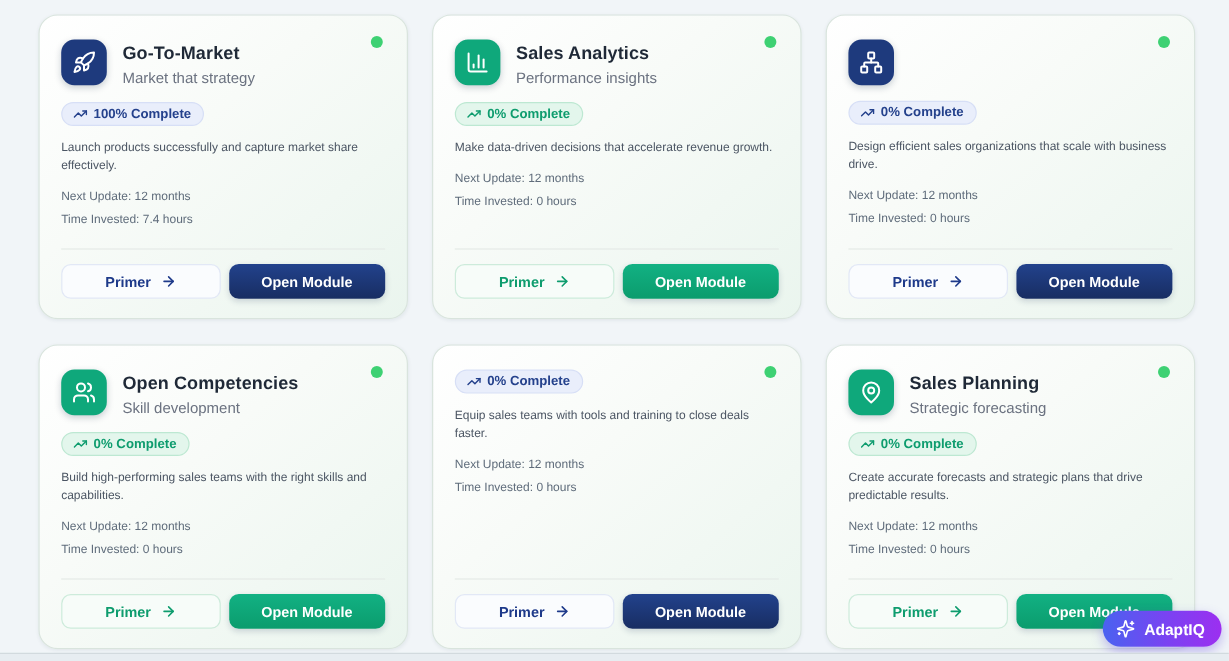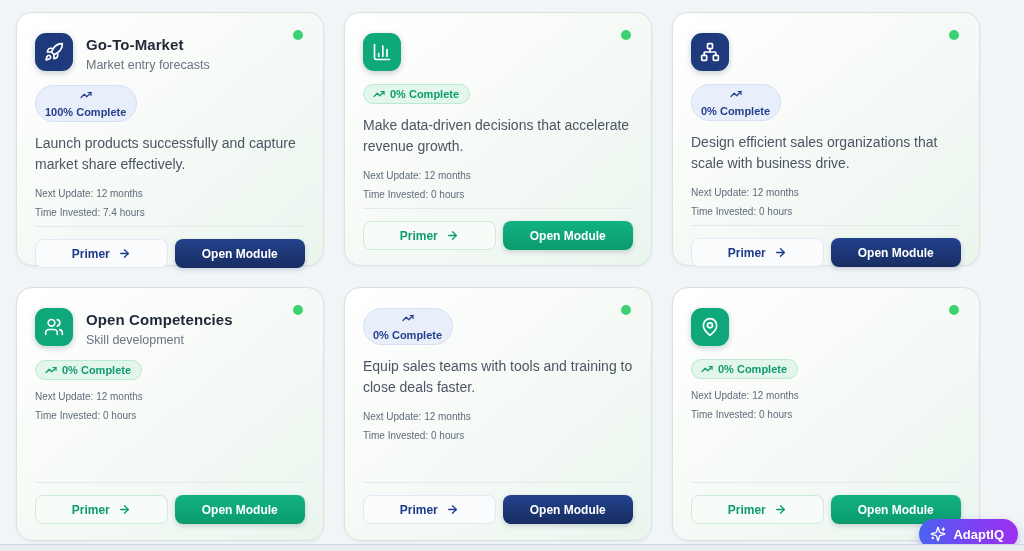--- a/index.html
+++ b/index.html
@@ -3,21 +3,21 @@
 <meta charset="utf-8">
 <style>
   html,body{margin:0;padding:0;}
   body{
     width:1024px;height:551px;overflow:hidden;position:relative;
     background:#f1f5f8;
     font-family:"Liberation Sans", sans-serif;
     -webkit-font-smoothing:antialiased;
   }
   .grid{
-    position:absolute;top:12px;left:16px;width:964px;
+    position:absolute;top:12px;left:32px;width:964px;
     display:grid;grid-template-columns:repeat(3,1fr);
     column-gap:20px;row-gap:21px;
   }
   .card{
     height:254px;box-sizing:border-box;position:relative;
     background:linear-gradient(140deg,#ffffff 0%,#f8fbf8 40%,#eaf5ee 100%);
     border:1px solid #d9e4dd;border-radius:16px;
     padding:20px 18px 16px 18px;
     box-shadow:0 1px 3px rgba(20,45,70,.06);
     display:flex;flex-direction:column;
@@ -33,43 +33,43 @@
   .theme-green .icon-box{background:#0fa87b;}
   .icon-box svg{width:20px;height:20px;}
   .head-text{padding-top:1px;}
   .title{font-size:15px;font-weight:bold;color:#1f2937;margin:2px 0 5px 0;letter-spacing:.1px;}
   .subtitle{font-size:12.5px;color:#6b7280;}
   .badge{
     display:inline-flex;align-items:center;gap:5px;width:max-content;
     padding:3px 10px 3px 9px;border-radius:999px;
     font-size:11px;font-weight:bold;margin-bottom:11px;
   }
-  .theme-navy .badge{background:#e9eefb;border:1px solid #d7dff6;color:#24418c;flex-direction:column;}
+  .theme-navy .badge{background:#e9eefb;border:1px solid #d7dff6;color:#24418c;}
   .theme-green .badge{background:#e3f6ec;border:1px solid #bde8d2;color:#0e9c6e;}
   .badge svg{width:12px;height:12px;}
-  .desc{font-size:14px;color:#4b5563;line-height:1.5;margin:0 0 13px 0;max-width:275px;}
+  .desc{font-size:10px;color:#4b5563;line-height:1.5;margin:0 0 13px 0;max-width:275px;}
   .meta-line{font-size:10px;color:#5f6c7b;margin-bottom:8px;}
   .spacer{flex:1;}
   .divider{border-top:1px solid #e5eae7;margin:0 0 12px 0;}
   .btn-row{display:flex;gap:7px;}
   .btn{
     flex:1;height:29px;border-radius:8px;box-sizing:border-box;
     font-family:inherit;font-size:12px;font-weight:bold;
     display:flex;align-items:center;justify-content:center;gap:8px;
     cursor:pointer;padding:0;
   }
   .btn svg{width:13px;height:13px;}
   .btn-primer{background:#fafcfe;}
   .theme-navy .btn-primer{border:1px solid #e2e8f6;color:#1e3a8a;}
   .theme-green .btn-primer{border:1px solid #cdebdb;color:#0e9c6e;background:#f7fcf9;}
   .btn-open{border:none;color:#ffffff;box-shadow:0 2px 5px rgba(15,40,80,.18);}
   .theme-navy .btn-open{background:linear-gradient(180deg,#22428c,#182d62);}
   .theme-green .btn-open{background:linear-gradient(180deg,#12b183,#0b9c6d);}
   .adaptiq{
-    position:absolute;right:6px;bottom:2px;height:30px;
+    position:absolute;right:6px;bottom:12px;height:30px;
     padding:0 14px 0 11px;border:none;border-radius:16px;
     background:linear-gradient(90deg,#4a62f0 0%,#7b42f2 55%,#9c2ff0 100%);
     color:#fff;font-family:inherit;font-size:13px;font-weight:bold;
     display:flex;align-items:center;gap:7px;cursor:pointer;
     box-shadow:0 4px 10px rgba(90,60,220,.35);
   }
   .adaptiq svg{width:16px;height:16px;}
   .bottom-strip{
     position:absolute;left:0;right:0;bottom:0;height:6px;
     background:#e7edf1;border-top:1px solid #d2dade;
@@ -86,21 +86,21 @@
       <span class="icon-box">
         <svg viewBox="0 0 24 24" fill="none" stroke="#fff" stroke-width="2" stroke-linecap="round" stroke-linejoin="round">
             <path d="M4.5 16.5c-1.5 1.26-2 5-2 5s3.74-.5 5-2c.71-.84.7-2.13-.09-2.91a2.18 2.18 0 0 0-2.91-.09z"></path>
             <path d="m12 15-3-3a22 22 0 0 1 2-3.95A12.88 12.88 0 0 1 22 2c0 2.72-.78 7.5-6 11a22.35 22.35 0 0 1-4 2z"></path>
             <path d="M9 12H4s.55-3.03 2-4c1.62-1.08 5 0 5 0"></path>
             <path d="M12 15v5s3.03-.55 4-2c1.08-1.62 0-5 0-5"></path>
           </svg>
       </span>
       <div class="head-text">
         <div class="title">Go-To-Market</div>
-        <div class="subtitle">Market entry forecasts</div>
+        <div class="subtitle">Market that strategy</div>
       </div>
     </div>
     <div class="badge">
       <svg viewBox="0 0 24 24" fill="none" stroke="currentColor" stroke-width="2.4" stroke-linecap="round" stroke-linejoin="round">
           <path d="M16 7h6v6"></path>
           <path d="m22 7-8.5 8.5-5-5L2 17"></path>
         </svg>
       <span>100% Complete</span>
     </div>
     <div class="desc">Launch products successfully and capture market share effectively.</div>
@@ -126,20 +126,24 @@
     <span class="dot"></span>
     <div class="card-head">
       <span class="icon-box">
         <svg viewBox="0 0 24 24" fill="none" stroke="#fff" stroke-width="2" stroke-linecap="round" stroke-linejoin="round">
             <path d="M3 3v16a2 2 0 0 0 2 2h16"></path>
             <path d="M18 17V9"></path>
             <path d="M13 17V5"></path>
             <path d="M8 17v-3"></path>
           </svg>
       </span>
+      <div class="head-text">
+        <div class="title">Sales Analytics</div>
+        <div class="subtitle">Performance insights</div>
+      </div>
     </div>
     <div class="badge">
       <svg viewBox="0 0 24 24" fill="none" stroke="currentColor" stroke-width="2.4" stroke-linecap="round" stroke-linejoin="round">
           <path d="M16 7h6v6"></path>
           <path d="m22 7-8.5 8.5-5-5L2 17"></path>
         </svg>
       <span>0% Complete</span>
     </div>
     <div class="desc">Make data-driven decisions that accelerate revenue growth.</div>
     <div class="meta-line">Next Update: 12 months</div>
@@ -215,20 +219,21 @@
         <div class="subtitle">Skill development</div>
       </div>
     </div>
     <div class="badge">
       <svg viewBox="0 0 24 24" fill="none" stroke="currentColor" stroke-width="2.4" stroke-linecap="round" stroke-linejoin="round">
           <path d="M16 7h6v6"></path>
           <path d="m22 7-8.5 8.5-5-5L2 17"></path>
         </svg>
       <span>0% Complete</span>
     </div>
+    <div class="desc">Build high-performing sales teams with the right skills and capabilities.</div>
     <div class="meta-line">Next Update: 12 months</div>
     <div class="meta-line">Time Invested: 0 hours</div>
     <div class="spacer"></div>
     <div class="divider"></div>
     <div class="btn-row">
       <button class="btn btn-primer">
         <span>Primer</span>
         <svg viewBox="0 0 24 24" fill="none" stroke="currentColor" stroke-width="2.4" stroke-linecap="round" stroke-linejoin="round">
             <path d="M5 12h14"></path>
             <path d="m12 5 7 7-7 7"></path>
@@ -270,28 +275,33 @@
 
   <div class="card theme-green">
     <span class="dot"></span>
     <div class="card-head">
       <span class="icon-box">
         <svg viewBox="0 0 24 24" fill="none" stroke="#fff" stroke-width="2" stroke-linecap="round" stroke-linejoin="round">
             <path d="M20 10c0 6-8 12-8 12s-8-6-8-12a8 8 0 0 1 16 0Z"></path>
             <circle cx="12" cy="10" r="3"></circle>
           </svg>
       </span>
-    </div>
-    <div class="badge">
-      <svg viewBox="0 0 24 24" fill="none" stroke="currentColor" stroke-width="2.4" stroke-linecap="round" stroke-linejoin="round">
-          <path d="M16 7h6v6"></path>
-          <path d="m22 7-8.5 8.5-5-5L2 17"></path>
-        </svg>
-      <span>0% Complete</span>
-    </div>
+      <div class="head-text">
+        <div class="title">Sales Planning</div>
+        <div class="subtitle">Strategic forecasting</div>
+      </div>
+    </div>
+    <div class="badge">
+      <svg viewBox="0 0 24 24" fill="none" stroke="currentColor" stroke-width="2.4" stroke-linecap="round" stroke-linejoin="round">
+          <path d="M16 7h6v6"></path>
+          <path d="m22 7-8.5 8.5-5-5L2 17"></path>
+        </svg>
+      <span>0% Complete</span>
+    </div>
+    <div class="desc">Create accurate forecasts and strategic plans that drive predictable results.</div>
     <div class="meta-line">Next Update: 12 months</div>
     <div class="meta-line">Time Invested: 0 hours</div>
     <div class="spacer"></div>
     <div class="divider"></div>
     <div class="btn-row">
       <button class="btn btn-primer">
         <span>Primer</span>
         <svg viewBox="0 0 24 24" fill="none" stroke="currentColor" stroke-width="2.4" stroke-linecap="round" stroke-linejoin="round">
             <path d="M5 12h14"></path>
             <path d="m12 5 7 7-7 7"></path>

